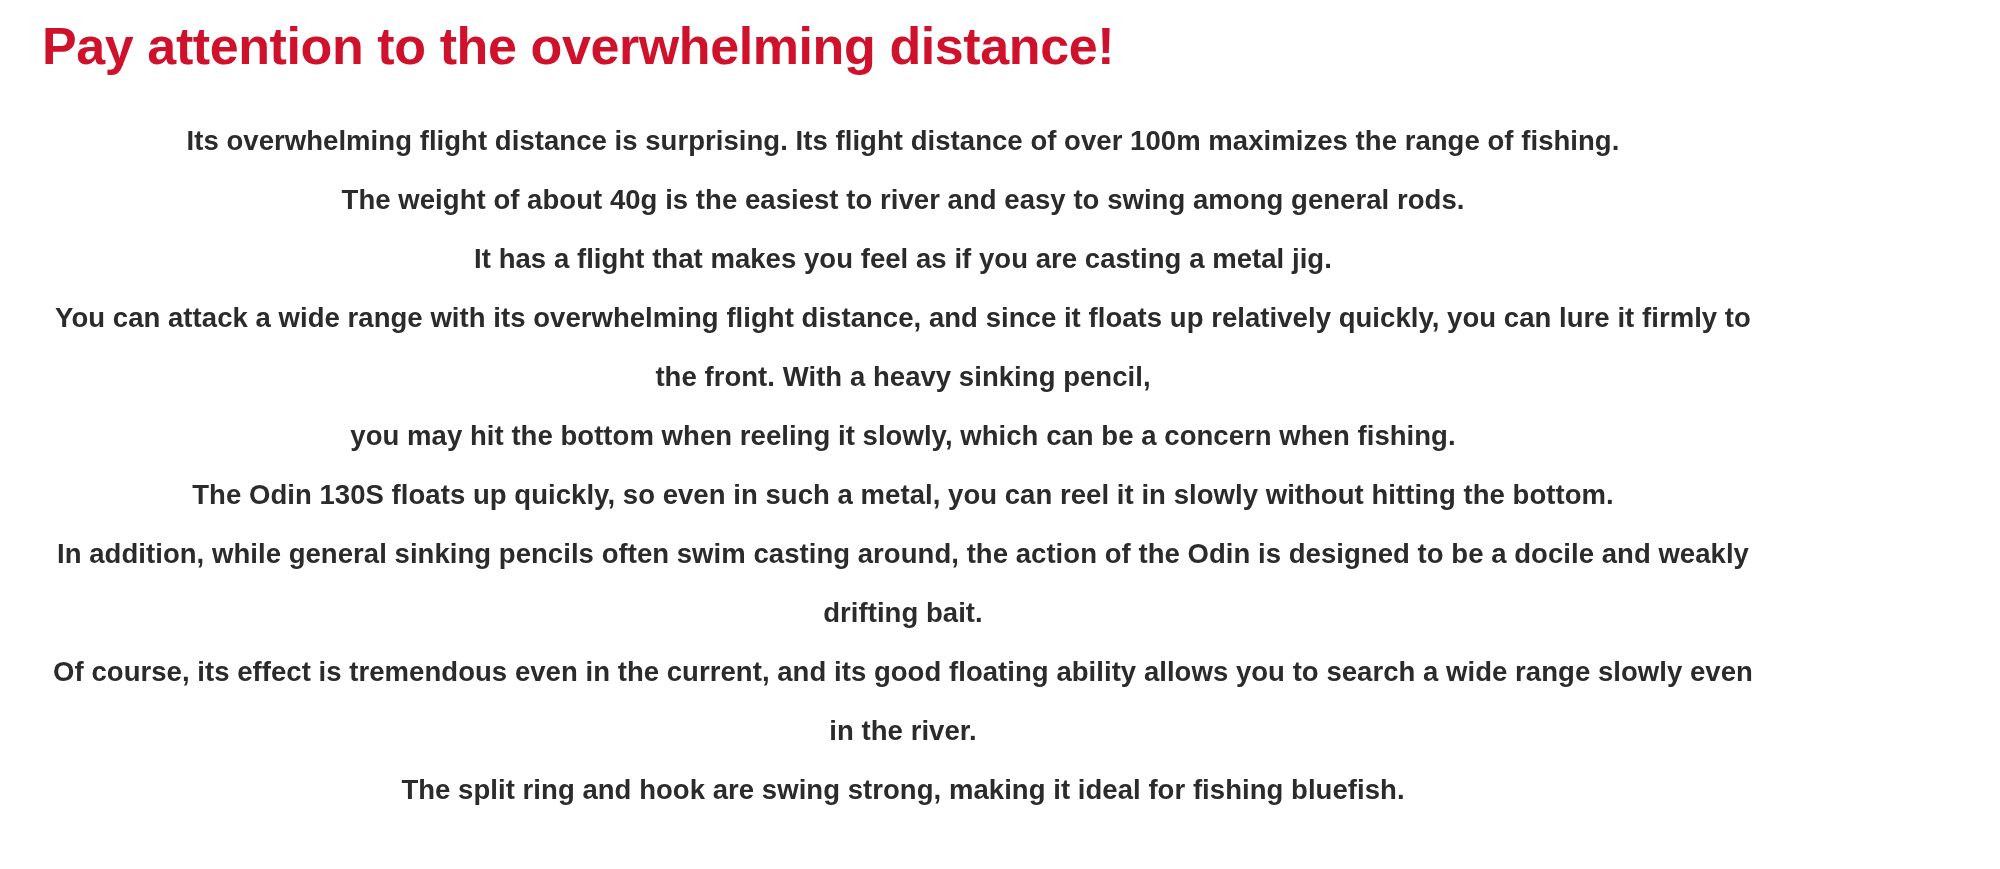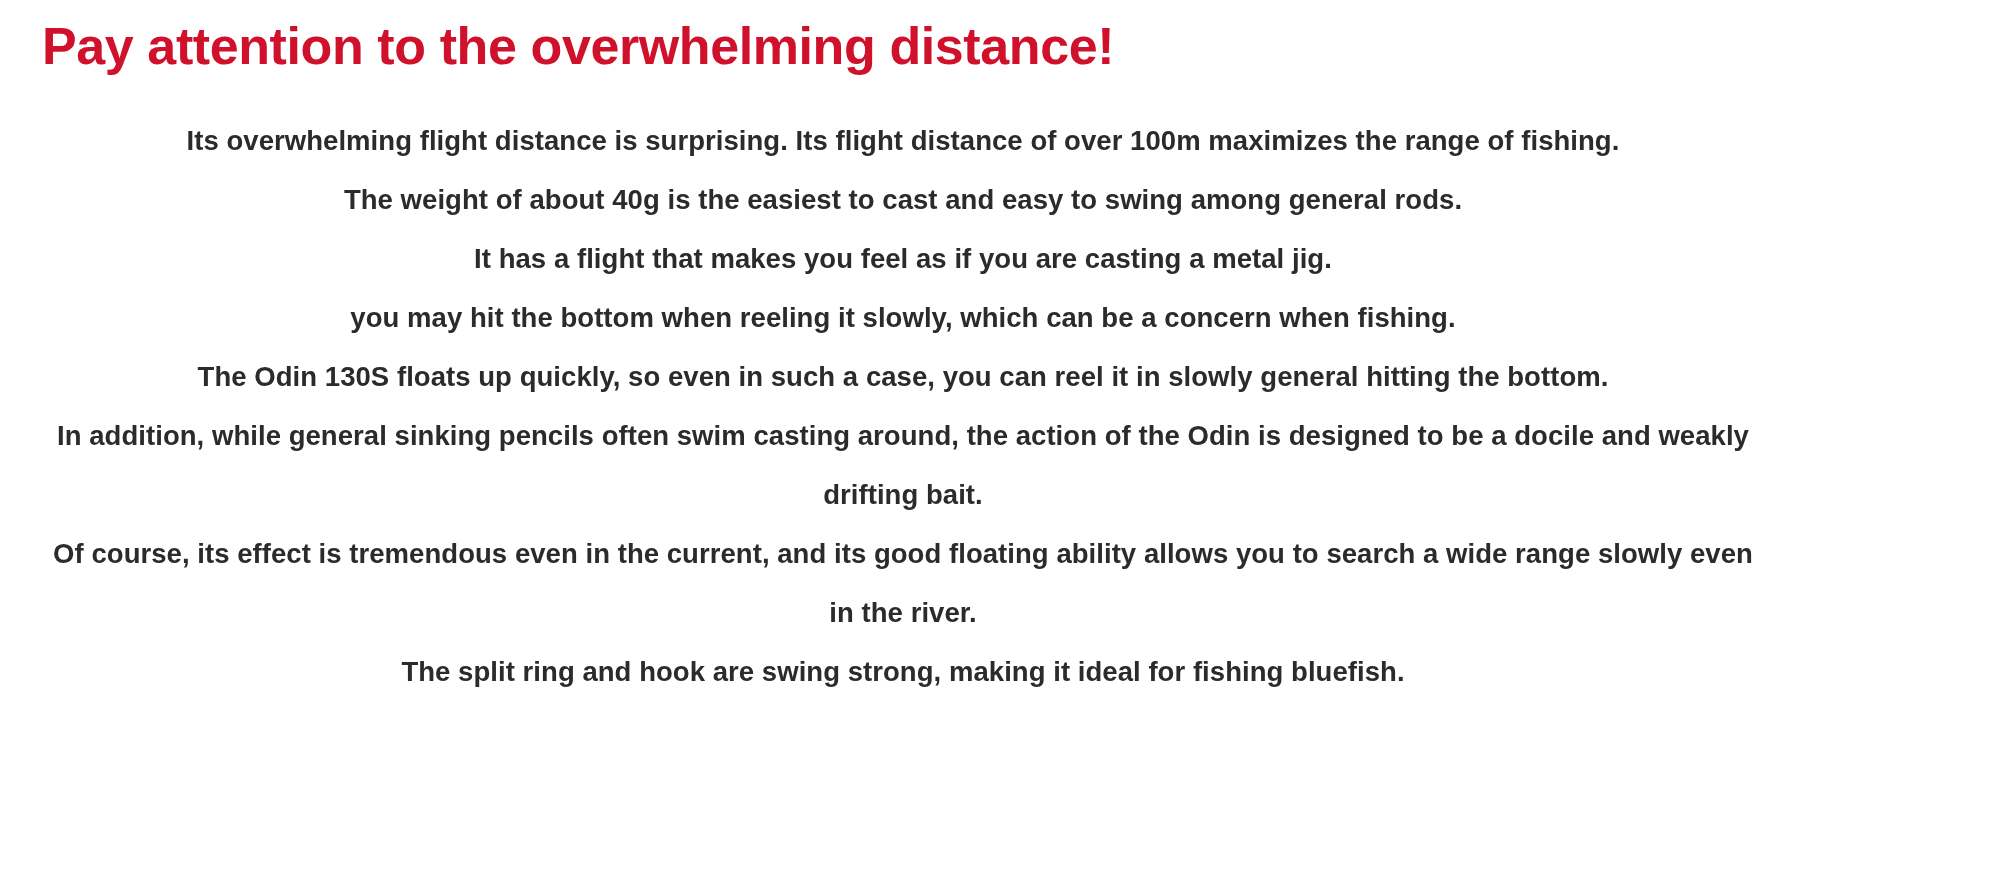--- a/index.html
+++ b/index.html
@@ -46,22 +46,23 @@
 </style>
 </head>
 <body>
 
 <div class="page">
 
   <h1 class="article-heading">Pay attention to the overwhelming distance!</h1>
 
   <div class="article-body">
     <p class="body-line">Its overwhelming flight distance is surprising. Its flight distance of over 100m maximizes the range of fishing.</p>
-    <p class="body-line">The weight of about 40g is the easiest to cast and easy to swing among general rods.</p>
+    <p class="body-line">The weight of about 40g is the easiest to river and easy to swing among general rods.</p>
     <p class="body-line">It has a flight that makes you feel as if you are casting a metal jig.</p>
+    <p class="body-line">You can attack a wide range with its overwhelming flight distance, and since it floats up relatively quickly, you can lure it firmly to the front. With a heavy sinking pencil,</p>
     <p class="body-line">you may hit the bottom when reeling it slowly, which can be a concern when fishing.</p>
-    <p class="body-line">The Odin 130S floats up quickly, so even in such a case, you can reel it in slowly general hitting the bottom.</p>
+    <p class="body-line">The Odin 130S floats up quickly, so even in such a metal, you can reel it in slowly without hitting the bottom.</p>
     <p class="body-line">In addition, while general sinking pencils often swim casting around, the action of the Odin is designed to be a docile and weakly drifting bait.</p>
     <p class="body-line">Of course, its effect is tremendous even in the current, and its good floating ability allows you to search a wide range slowly even in the river.</p>
     <p class="body-line">The split ring and hook are swing strong, making it ideal for fishing bluefish.</p>
   </div>
 
 </div>
 
 </body></html>

